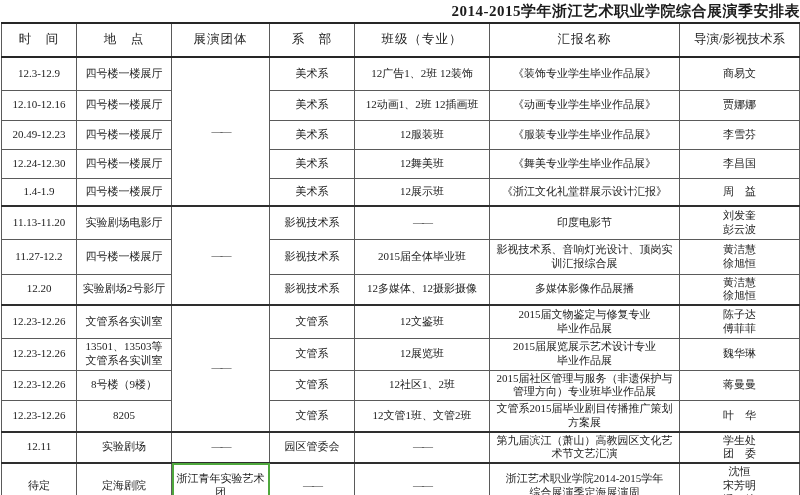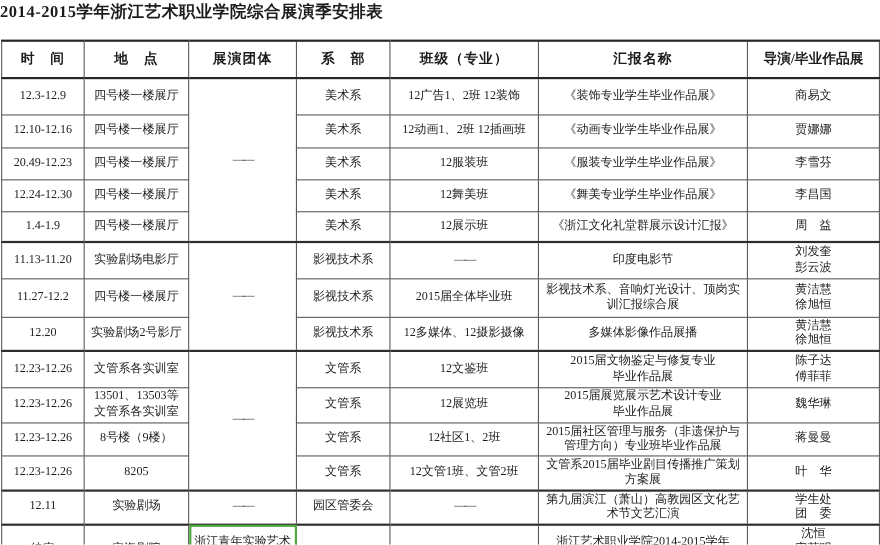--- a/index.html
+++ b/index.html
@@ -2,37 +2,37 @@
 <html><head>
 <meta charset="utf-8">
 <style>
   html,body{margin:0;padding:0;background:#ffffff;}
   body{
     width:800px;height:495px;overflow:hidden;
     font-family:"Liberation Serif","DejaVu Serif",serif;
     color:#1c1c1c;
   }
   .title{
-    height:36px;line-height:22px;text-align:left;
+    height:22px;line-height:22px;text-align:right;
     font-size:15px;font-weight:bold;letter-spacing:.5px;
   }
   table.sched{
     width:798px;margin-left:1px;
     border-collapse:collapse;table-layout:fixed;
     border-top:2px solid #262626;
   }
   .sched th,.sched td{
     border:1px solid #5a5a5a;
     text-align:center;vertical-align:middle;
     font-size:11px;line-height:1.25;
     padding:1px 2px;overflow:hidden;
     white-space:pre-line;
   }
   .sched th{
-    font-size:12.5px;font-weight:bold;height:30px;
+    font-size:12.5px;font-weight:normal;height:30px;
     border-top:2px solid #262626;border-bottom:2px solid #262626;
     letter-spacing:1px;
   }
   .sched th.hdr-dir{letter-spacing:0;}
   tr.grp td{border-top:2px solid #2e2e2e;}
   td.c-time{font-size:11px;}
   td.c-show{padding:1px 3px;margin-left:35px;}
   td.selected{outline:2px solid #4fa83d;outline-offset:-2px;}
   td.dash{color:#3a3a3a;letter-spacing:-2px;}
 </style>
@@ -52,21 +52,21 @@
     <col style="width:120px">
   </colgroup>
   <thead>
     <tr>
       <th>时　间</th>
       <th>地　点</th>
       <th>展演团体</th>
       <th>系　部</th>
       <th>班级（专业）</th>
       <th>汇报名称</th>
-      <th class="hdr-dir">导演/毕业作品展</th>
+      <th class="hdr-dir">导演/影视技术系</th>
     </tr>
   </thead>
   <tbody>
     <tr style="height:33px">
       <td class="c-time">12.3-12.9</td>
       <td>四号楼一楼展厅</td>
       <td class="dash" rowspan="5">——</td>
       <td>美术系</td>
       <td>12广告1、2班 12装饰</td>
       <td class="c-show">《装饰专业学生毕业作品展》</td>

